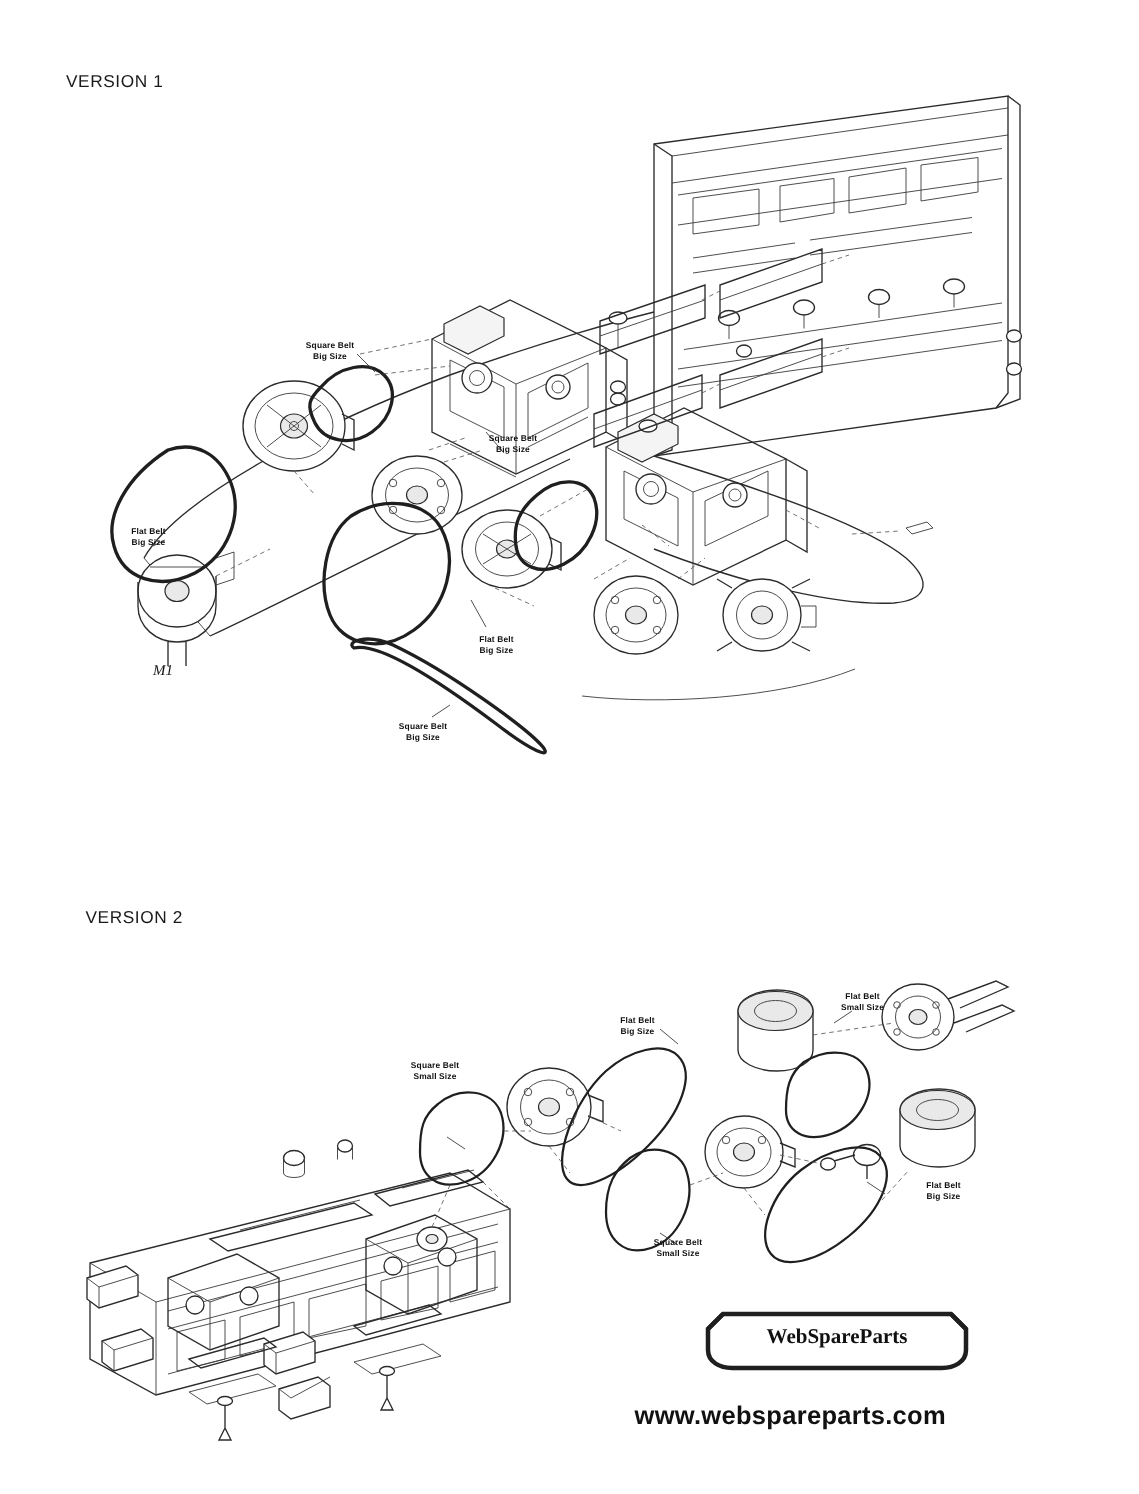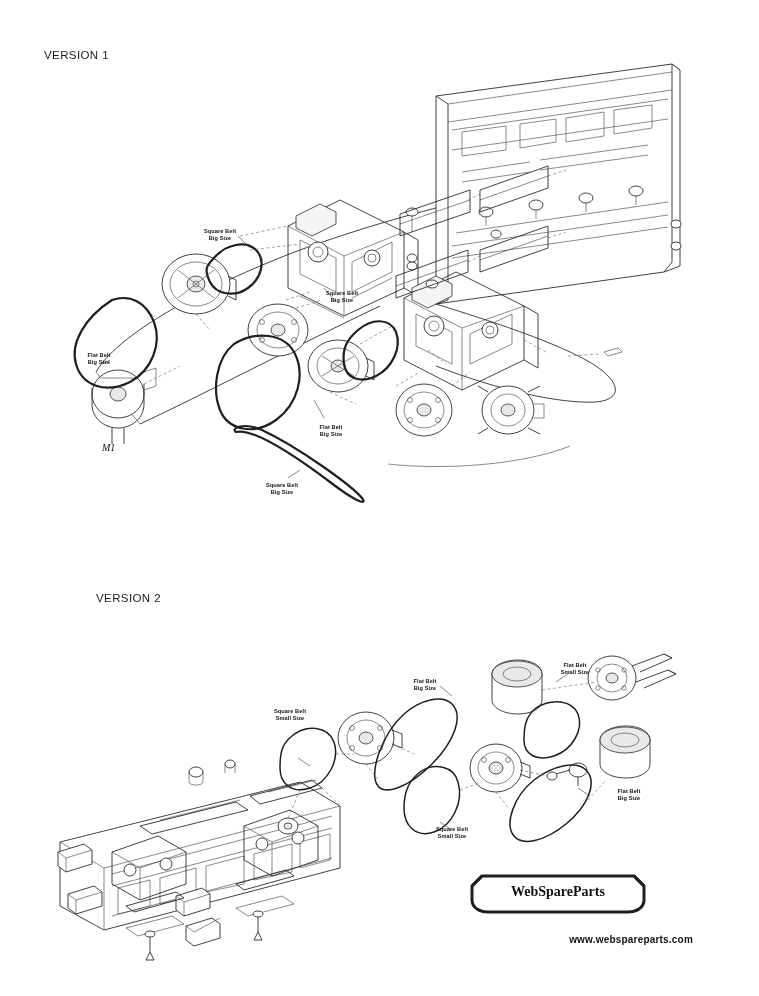--- a/index.html
+++ b/index.html
@@ -20,21 +20,21 @@
   
   .version-heading {
     position: absolute;
     font-family: "Liberation Sans", sans-serif;
     font-weight: normal;
     font-size: 11.5px;
     letter-spacing: 0.4px;
     color: #1a1a1a;
   }
   #version1-heading { left: 44px; top: 49px; }
-  #version2-heading { left: 57px; top: 592px; margin-left: 39px; }
+  #version2-heading { left: 57px; top: 606px; }
 
   .intro-text {
     position: absolute;
     left: 52px;
     top: 88px;
     width: 250px;
     font-family: "Liberation Sans", sans-serif;
     font-weight: bold;
     font-size: 11.5px;
     line-height: 16px;
@@ -84,24 +84,24 @@
     font-family: "Liberation Serif", serif;
     font-weight: bold;
     font-size: 14px;
     color: #111;
   }
   #site-url {
     position: absolute;
     left: 423px;
     top: 934px;
     width: 270px;
-    text-align: right;
+    text-align: left;
     font-family: "Liberation Sans", sans-serif;
     font-weight: bold;
-    font-size: 10px;
+    font-size: 17px;
     color: #111;
     letter-spacing: 0.2px;
   }
 
   
   .draw {
     position: absolute;
     left: 0;
     top: 0;
   }

